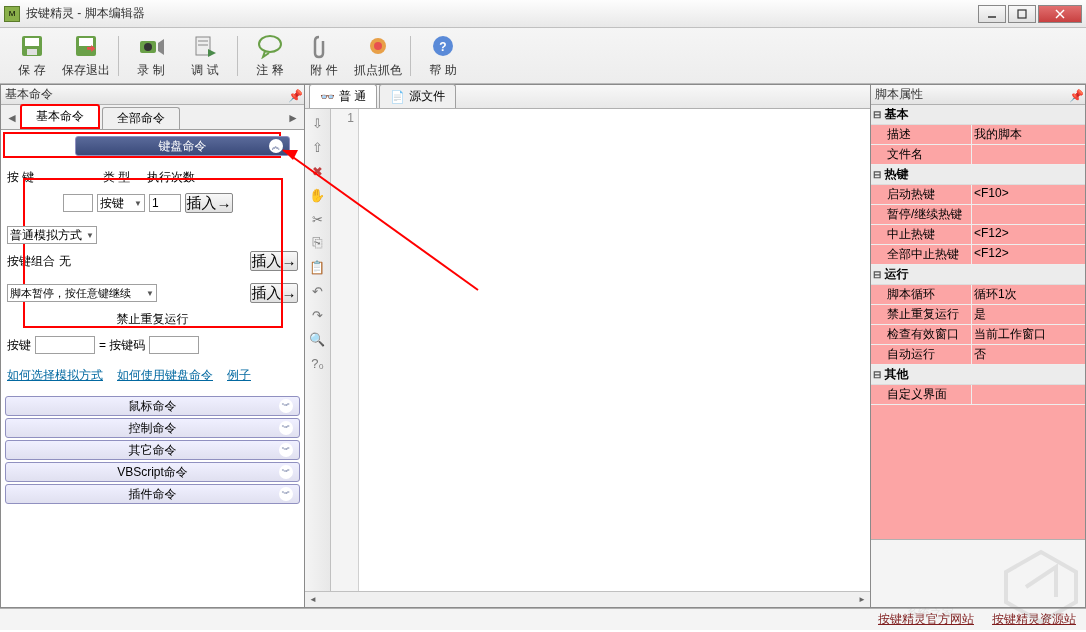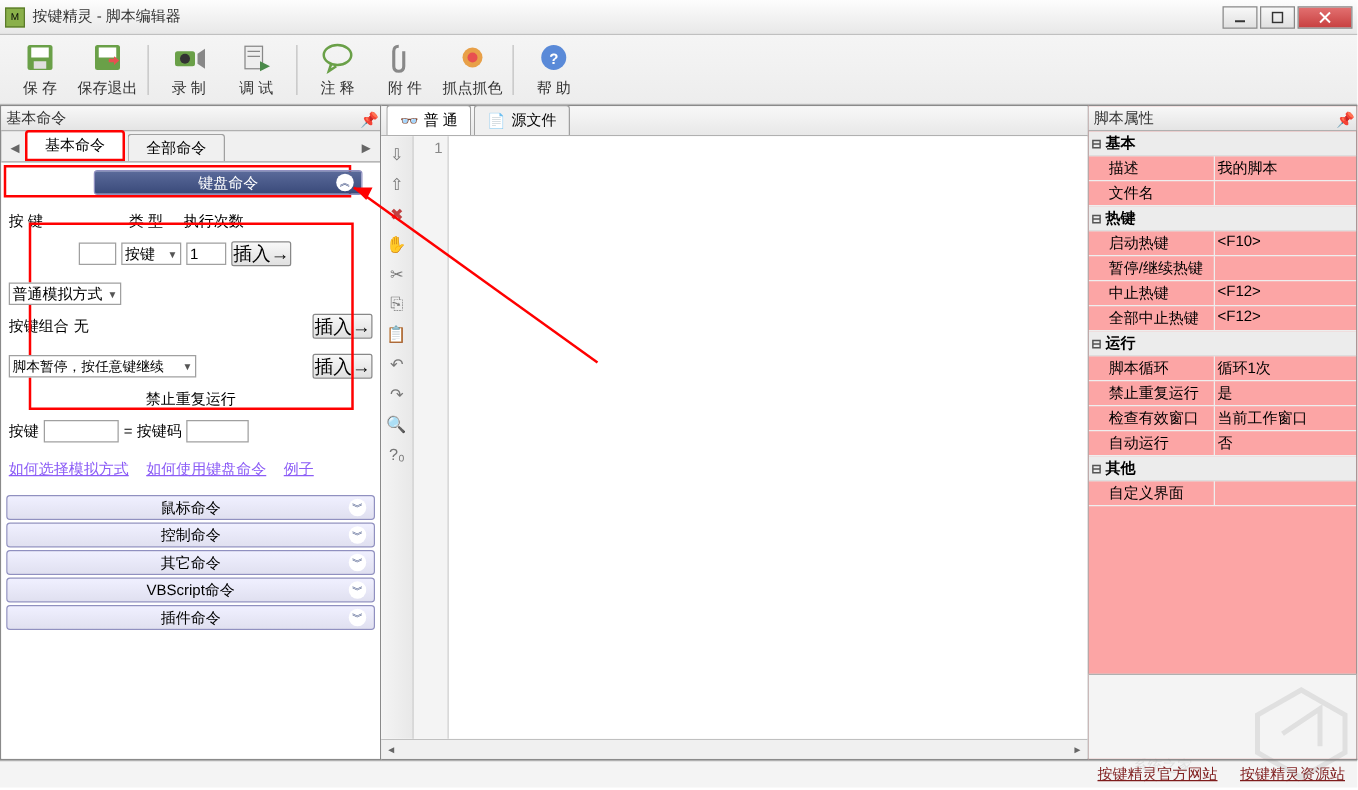--- a/index.html
+++ b/index.html
@@ -42,21 +42,21 @@
 
 .kb-form { padding: 4px 2px; }
 .kb-row { display: flex; align-items: center; gap: 4px; margin: 4px 0; min-height: 22px; }
 .kb-label { width: 52px; }
 .kb-input { border: 1px solid #a0a0a0; height: 18px; padding: 0 2px; background: #fff; }
 .kb-select { border: 1px solid #a0a0a0; height: 18px; background: #fff; display: flex; align-items: center; padding: 0 14px 0 2px; position: relative; }
 .kb-select::after { content: "▼"; position: absolute; right: 2px; font-size: 8px; color: #555; }
 .insert-btn { width: 48px; height: 20px; border: 1px solid #888; background: linear-gradient(#f8f8f8,#e0e0e0); border-radius: 2px; font-size: 15px; cursor: pointer; }
 
 .kb-links { margin-top: 8px; }
-.kb-link { color: #8b5cf6; text-decoration: underline; margin-right: 10px; cursor: pointer; }
+.kb-link { color: #0369a1; text-decoration: underline; margin-right: 10px; cursor: pointer; }
 
 .editor-area { flex: 1; display: flex; flex-direction: column; border: 1px solid #8a8a8a; border-left: none; }
 .editor-tabs { height: 24px; background: linear-gradient(#f8f8f8,#e8e8e8); border-bottom: 1px solid #b0b0b0; display: flex; align-items: flex-end; padding-left: 4px; }
 .editor-tab { padding: 3px 10px; border: 1px solid #a0a0a0; border-bottom: none; background: #f0f0f0; display: flex; align-items: center; gap: 4px; cursor: pointer; margin-right: 2px; border-radius: 3px 3px 0 0; }
 .editor-tab.active { background: #fff; }
 .editor-body { flex: 1; display: flex; background: #fff; position: relative; }
 .editor-toolbar { width: 26px; background: linear-gradient(90deg,#f4f4f4,#e8e8e8); border-right: 1px solid #c0c0c0; display: flex; flex-direction: column; align-items: center; padding-top: 6px; gap: 8px; }
 .et-icon { width: 16px; height: 16px; color: #777; display:flex; align-items:center; justify-content:center; font-size:13px; }
 .editor-gutter { width: 28px; background: #f4f4f4; border-right: 1px solid #d0d0d0; color: #888; text-align: right; padding: 2px 4px 0 0; }
 .editor-text { flex: 1; padding: 2px 4px; }

